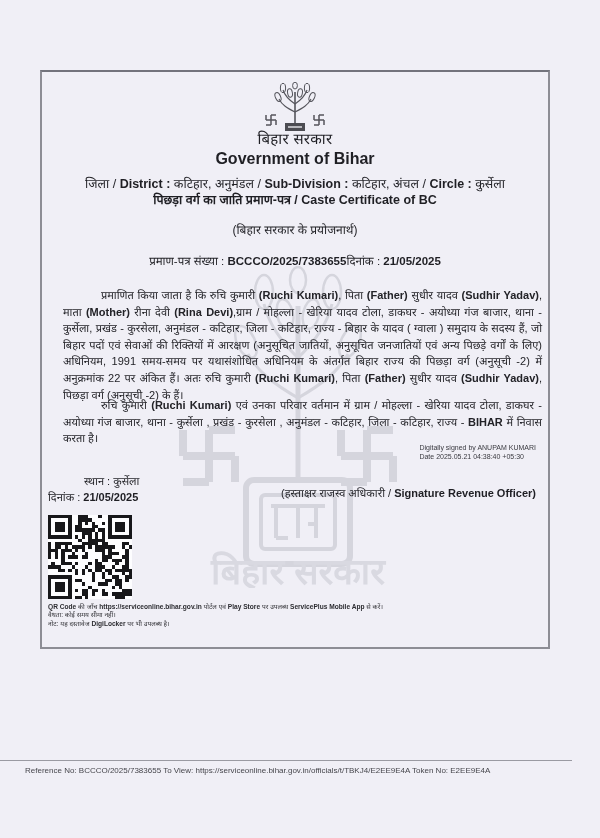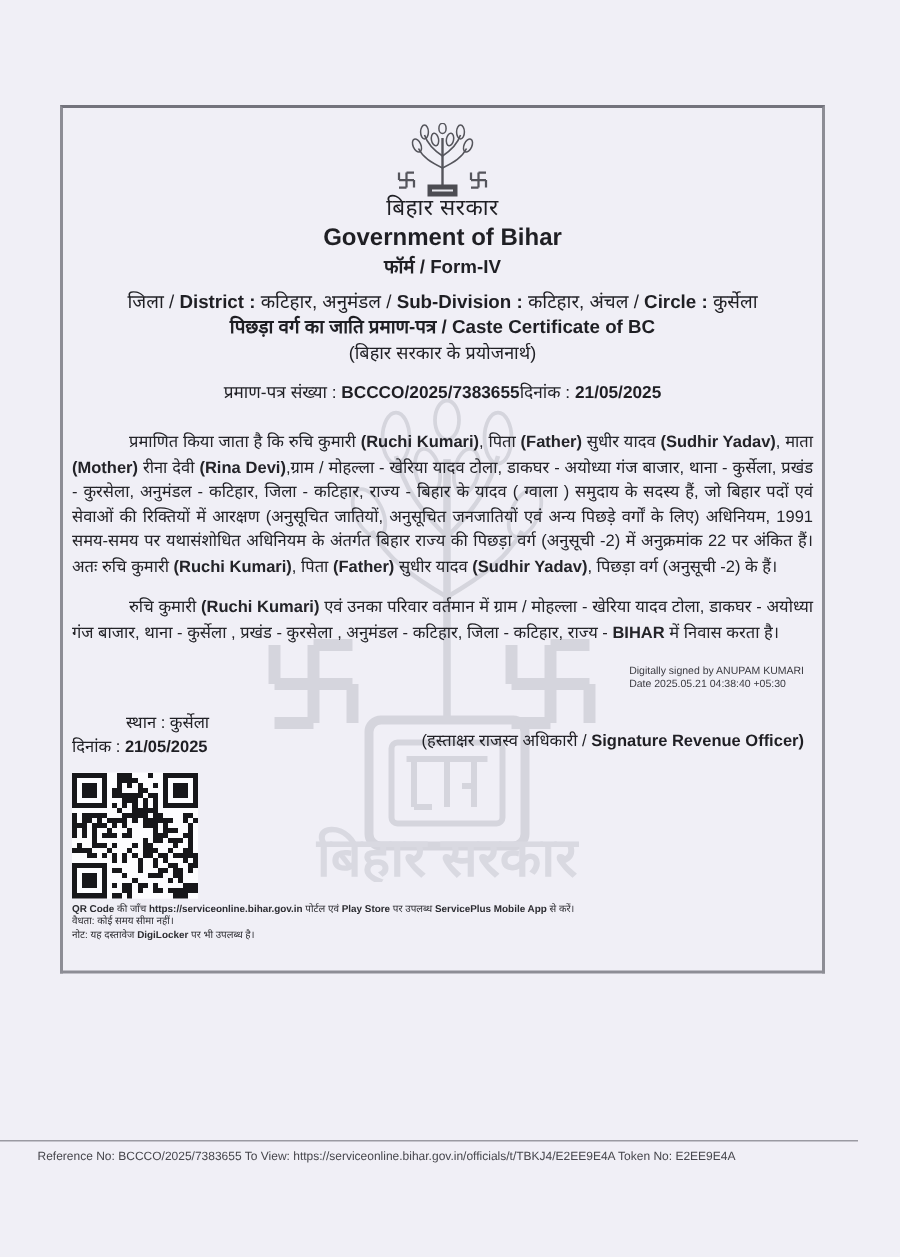--- a/index.html
+++ b/index.html
@@ -18,28 +18,28 @@
   }
   
   .watermark{position:absolute;left:168px;top:266px;z-index:1;pointer-events:none;}
   
   .head{position:absolute;left:0;top:58px;width:100%;text-align:center;line-height:1.25;}
   .h-hi{font-size:15px;letter-spacing:.3px;}
   .h-en{font-size:16px;font-weight:bold;margin-top:0;}
   .h-form{font-size:12.5px;font-weight:bold;margin-top:2px;}
   .h-district{font-size:12.5px;margin-top:8px;}
   .h-caste{font-size:12.5px;font-weight:bold;margin-top:1px;}
-  .h-purpose{font-size:12px;margin-top:1px;text-align:center;}
+  .h-purpose{font-size:12px;margin-top:14px;text-align:center;}
   .emblem{position:absolute;left:50%;top:10px;transform:translateX(-50%);}
   
   .meta{position:absolute;left:8px;right:8px;top:181px;display:flex;
         justify-content:center;font-size:11.5px;}
   
   .para{
-    position:absolute;left:6px;right:6px;font-size:11px;line-height:16.6px;
+    position:absolute;left:21px;right:6px;font-size:11px;line-height:16.6px;
     text-align:justify;text-indent:38px;color:#232328;
   }
   .p1{top:215px;}
   .p2{top:325px;}
   
   .digsig{position:absolute;right:12px;top:371px;font-size:7px;line-height:9px;
           color:#3a3a40;text-align:left;}
   .sigcap{position:absolute;right:12px;top:413px;font-size:11px;}
   
   .place{position:absolute;left:6px;top:401px;font-size:11px;margin-left:36px;}
@@ -103,21 +103,20 @@
       <path d="M12,33 L12,43 M7,38 L17,38 M12,33 L17,33 M17,38 L17,43 M12,43 L7,43 M7,38 L7,33" stroke-width="1.5"></path>
       <path d="M60,33 L60,43 M55,38 L65,38 M60,33 L65,33 M65,38 L65,43 M60,43 L55,43 M55,38 L55,33" stroke-width="1.5"></path>
       <rect x="26" y="41" width="20" height="8" fill="#4c4c52" stroke="none"></rect>
       <path d="M29,45 L43,45" stroke="#e8e8ee" stroke-width="1.4"></path>
     </svg>
   </div>
 
   <div class="head">
     <div class="h-hi">बिहार सरकार</div>
     <div class="h-en">Government of Bihar</div>
-    <div class="h-form">फॉर्म / Form-IV</div>
     <div class="h-district"><span>जिला / </span><span class="b">District : </span><span>कटिहार, अनुमंडल / </span><span class="b">Sub-Division : </span><span>कटिहार, अंचल / </span><span class="b">Circle : </span><span>कुर्सेला</span></div>
     <div class="h-caste">पिछड़ा वर्ग का जाति प्रमाण-पत्र / Caste Certificate of BC</div>
     <div class="h-purpose">(बिहार सरकार के प्रयोजनार्थ)</div>
   </div>
 
   <div class="meta">
     <span><span>प्रमाण-पत्र संख्या : </span><span class="b">BCCCO/2025/7383655</span></span>
     <span><span>दिनांक : </span><span class="b">21/05/2025</span></span>
   </div>
 

